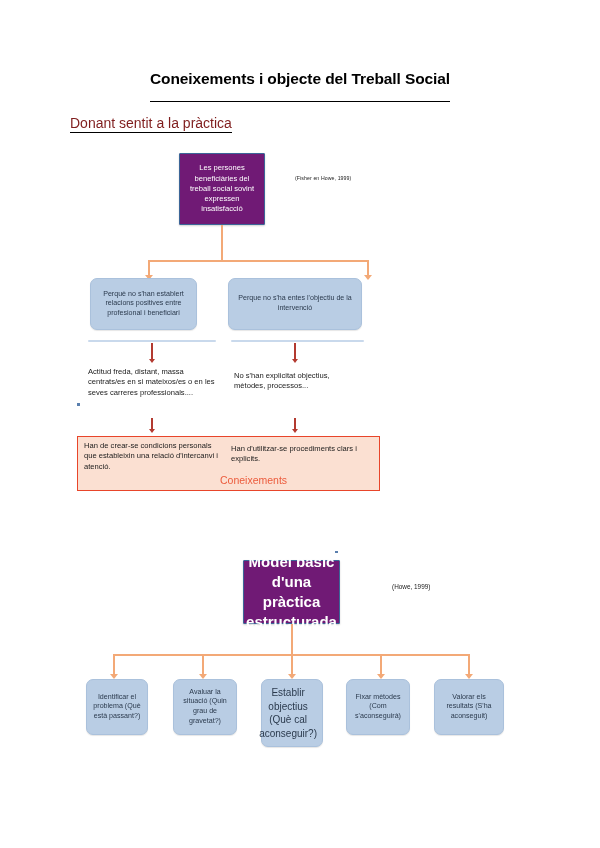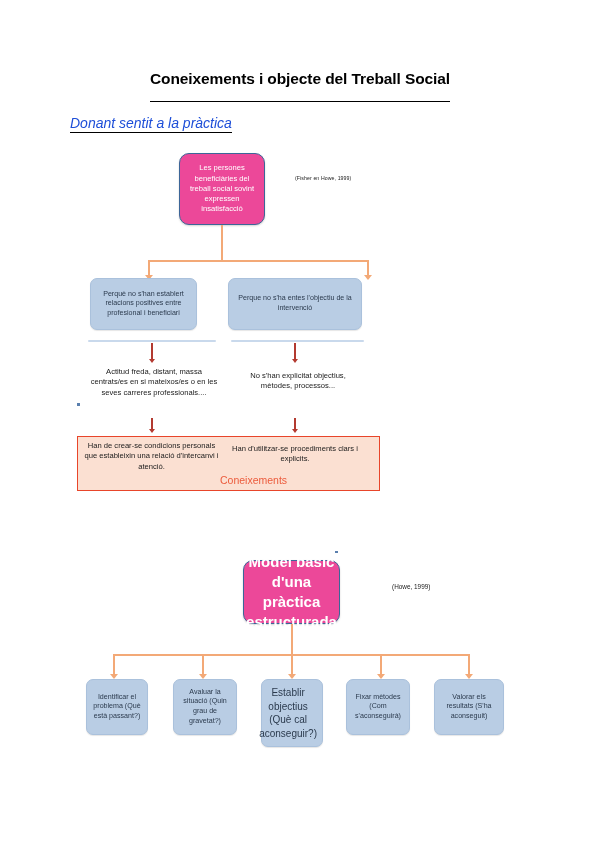--- a/index.html
+++ b/index.html
@@ -34,55 +34,54 @@
   }
   .doc-title span {
     border-bottom: 1.6px solid #000;
     padding-bottom: 14px;
   }
   .doc-subtitle {
     position: absolute;
     left: 70px;
     top: 115px;
     font-size: 14px;
-    color: #1d4ed8;
-    font-style: italic;
+    color: #7f1d1d;
   }
   .doc-subtitle span {
     border-bottom: 1px solid #000;
     padding-bottom: 1px;
   }
 
   
   .node {
     position: absolute;
     box-sizing: border-box;
     display: flex;
     align-items: center;
     justify-content: center;
     text-align: center;
     line-height: 1.35;
   }
   .node-dark {
-    background: #ec4899;
+    background: #701a75;
     border: 1px solid #3c6698;
-    border-radius: 10px;
+    border-radius: 1px;
     color: #ffffff;
     box-shadow: 0 1px 2px rgba(0,0,0,0.18);
   }
   .node-light {
     background: #b9cde4;
     border: 1px solid #aac1dc;
     border-radius: 7px;
     color: #2b3a4d;
     box-shadow: 0 1px 1px rgba(0,0,0,0.10);
   }
   .plain-text {
     position: absolute;
-    text-align: center;
+    text-align: left;
     color: #1a1a1a;
     line-height: 1.35;
   }
   .citation {
     position: absolute;
     font-size: 5.2px;
     color: #222222;
     letter-spacing: 0.1px;
     white-space: nowrap;
   }

